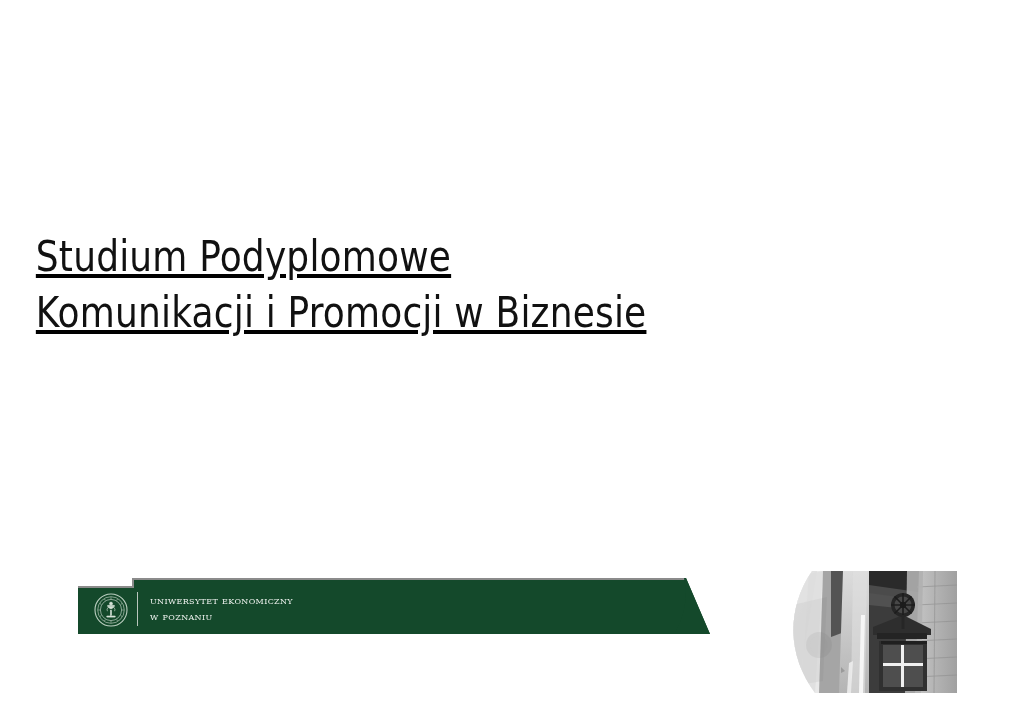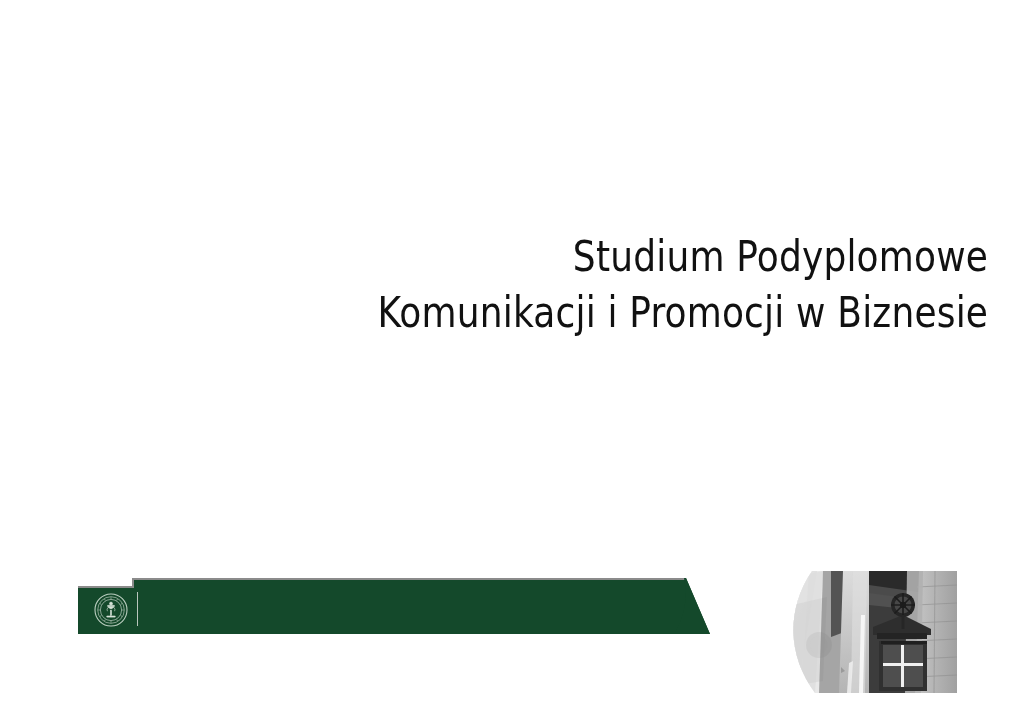--- a/index.html
+++ b/index.html
@@ -21,21 +21,22 @@
     background: #ffffff;
     overflow: hidden;
   }
 
   
   #title-block {
     position: absolute;
     left: 0;
     top: 228px;
     width: 1024px;
-    text-align: right;
+    text-align: left;
+    text-decoration: underline;
   }
   .title-line {
     display: block;
     font-family: "DejaVu Sans", sans-serif;
     font-size: 43px;
     font-weight: 400;
     font-stretch: condensed;
     color: #111111;
     line-height: 56px;
     letter-spacing: 0.2px;
@@ -159,20 +160,24 @@
           <rect x="16.5" y="17.4" width="1.0" height="5.0"></rect>
           <path d="M12.8 23.0 h8.4 v1.1 h-8.4 z"></path>
           <path d="M14.6 14.0 q-2.6 2.0 -1.2 4.2" fill="none"></path>
           <path d="M19.4 14.0 q2.6 2.0 1.2 4.2" fill="none"></path>
         </g>
       </svg>
     </div>
 
     <div id="logo-divider"></div>
 
+    <div id="logo-text">
+      <span class="logo-line">Uniwersytet Ekonomiczny</span>
+      <span class="logo-line">w Poznaniu</span>
+    </div>
   </div>
 
   <div id="photo-collage">
     <svg viewBox="0 0 200 122" width="200" height="122">
       <defs>
         <clipPath id="curveMask">
 
           <path d="M200,0 L200,122 L58,122
                    A150,122 0 0 1 55,0 Z"></path>
         </clipPath>

